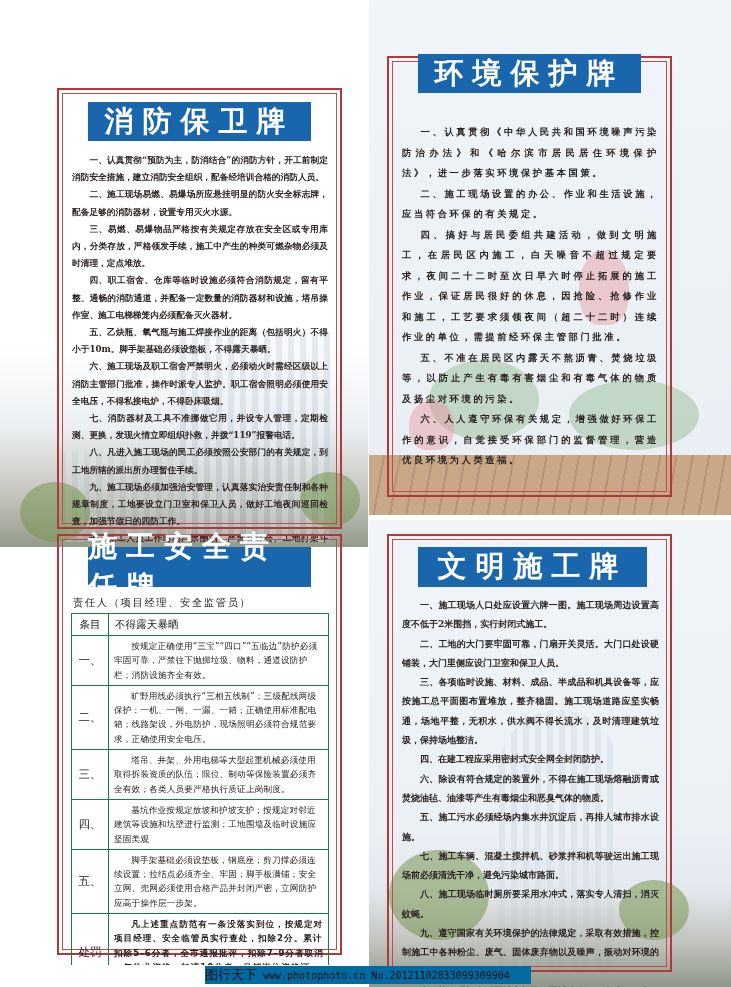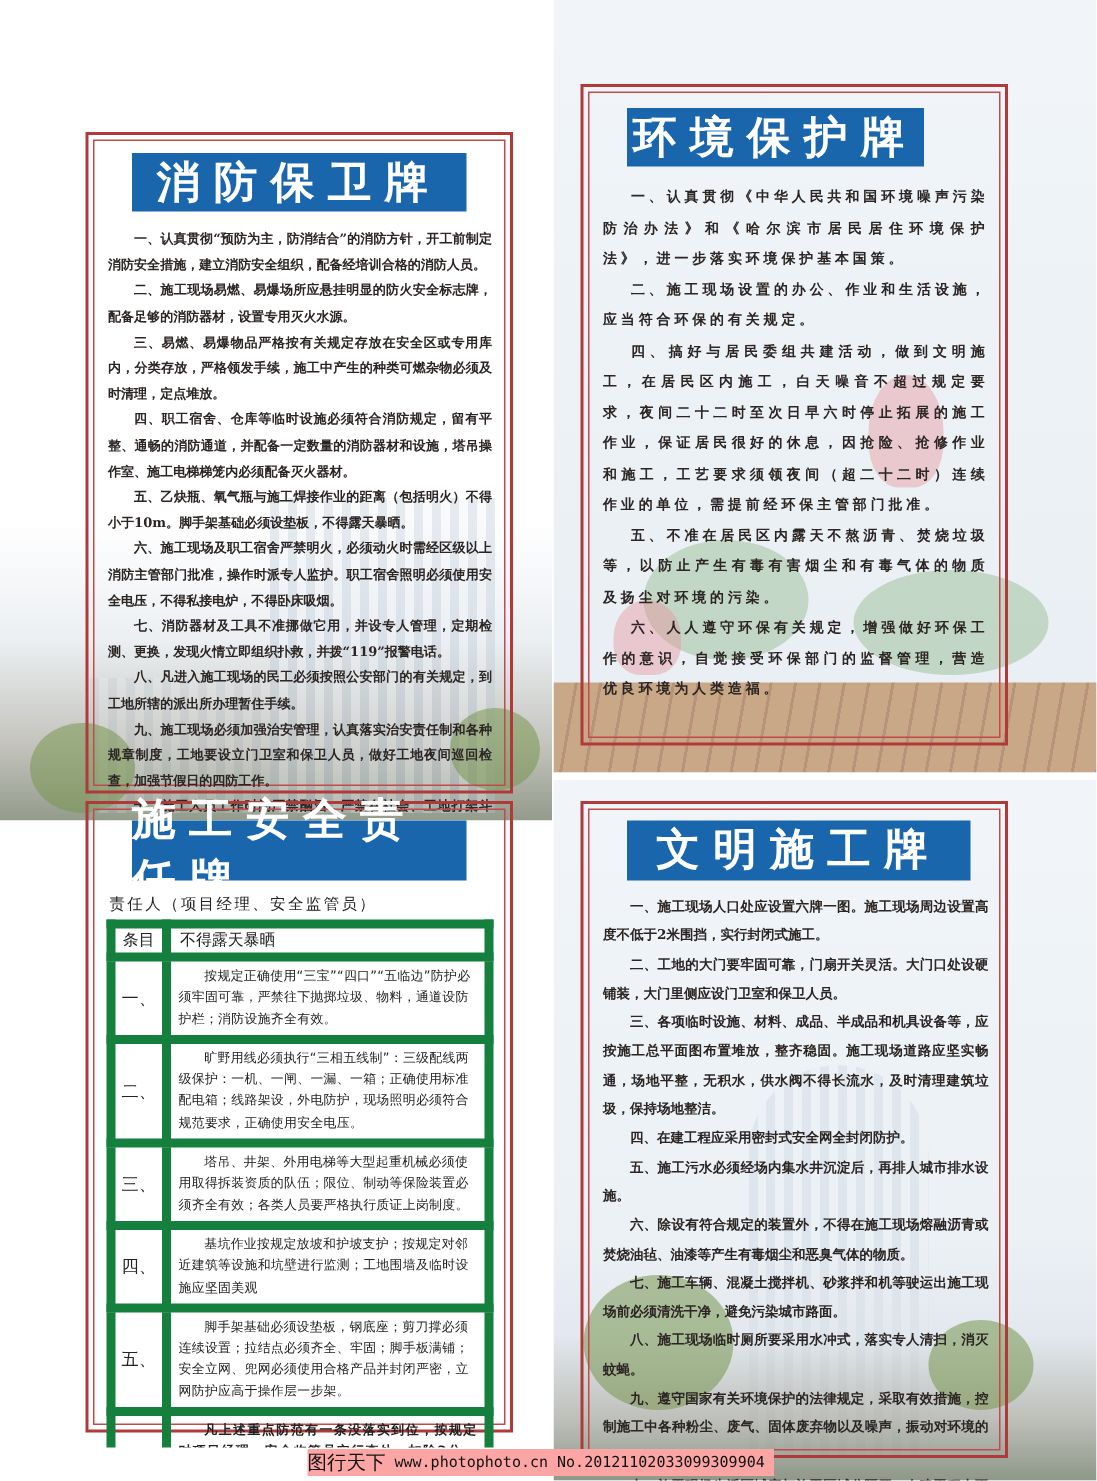--- a/index.html
+++ b/index.html
@@ -41,31 +41,31 @@
   .lotus { position: absolute; border-radius: 50% 50% 40% 40%; background: rgba(231,150,160,0.45); }
   .leaf { position: absolute; border-radius: 50%; background: rgba(120,170,110,0.35); }
   .sky-right { position: absolute; background: linear-gradient(180deg, #f1f5f9 0%, #e8eef3 100%); }
 
   
   .resp-label { position: absolute; font-size: 10.3px; letter-spacing: 1.6px; color: #222; font-family: "DejaVu Sans", sans-serif; }
   table.measures {
     position: absolute; border-collapse: collapse; border: 1.5px solid #333;
     font-family: "DejaVu Sans", sans-serif; color: #222;
   }
-  table.measures th, table.measures td { border: 6px solid #15803d; vertical-align: middle; }
+  table.measures th, table.measures td { border: 1px solid #15803d; vertical-align: middle; }
   table.measures th { font-size: 10.6px; font-weight: normal; height: 22px; text-align: left; padding-left: 6px; }
   table.measures th.c1 { text-align: center; padding-left: 0; }
   table.measures td.num { width: 37px; text-align: center; font-size: 11.5px; }
   table.measures td.txt { font-size: 8.6px; line-height: 14.3px; padding: 3px 4px 3px 5px; text-indent: 2em; letter-spacing: 0.2px; }
   table.measures td.txt.penalty { font-weight: bold; letter-spacing: 1px; }
 
   .watermark {
     position: absolute; left: 205px; top: 966px; height: 18px;
     font-family: "DejaVu Sans Mono", monospace; font-size: 10px; color: #111;
-    display: flex; align-items: center; gap: 6px; background: #fca5a5; padding-right: 6px;
+    display: flex; align-items: center; gap: 6px; background: #0369a1; padding-right: 21px;
   }
   .watermark .brand { font-family: "DejaVu Sans", sans-serif; font-size: 13px; }
 </style>
 </head>
 <body>
 
 <div class="panel" style="left:0;top:0;width:368px;height:515px;margin-top:32px;">
   <div class="bg-city" style="height:200px;"></div>
   <div class="bg-building" style="left:180px;top:300px;width:150px;height:210px;"></div>
   <div class="bg-building" style="left:60px;top:420px;width:120px;height:90px;opacity:0.6;"></div>
@@ -95,21 +95,21 @@
   <div class="sky-right" style="left:0;top:0;width:362px;height:515px;"></div>
   <div class="leaf" style="left:60px;top:360px;width:110px;height:80px;"></div>
   <div class="leaf" style="left:200px;top:380px;width:130px;height:70px;"></div>
   <div class="lotus" style="left:210px;top:250px;width:50px;height:75px;"></div>
   <div class="lotus" style="left:40px;top:400px;width:45px;height:50px;"></div>
   <div class="deck"></div>
 
   <div class="frame-outer" style="left:18px;top:56px;width:285px;height:441px;"></div>
   <div class="frame-inner" style="left:23px;top:61px;width:275px;height:431px;"></div>
 
-  <div class="title-bar" style="left:49px;top:72px;width:198px;height:39px;">环境保护牌</div>
+  <div class="title-bar" style="left:49px;top:54px;width:223px;height:39px;">环境保护牌</div>
 
   <div class="content" style="left:33px;top:122px;width:257px;">
     <p class="para wide">一、认真贯彻《中华人民共和国环境噪声污染防治办法》和《哈尔滨市居民居住环境保护法》，进一步落实环境保护基本国策。</p>
     <p class="para wide">二、施工现场设置的办公、作业和生活设施，应当符合环保的有关规定。</p>
     <p class="para wide">四、搞好与居民委组共建活动，做到文明施工，在居民区内施工，白天噪音不超过规定要求，夜间二十二时至次日早六时停止拓展的施工作业，保证居民很好的休息，因抢险、抢修作业和施工，工艺要求须领夜间（超二十二时）连续作业的单位，需提前经环保主管部门批准。</p>
     <p class="para wide">五、不准在居民区内露天不熬沥青、焚烧垃圾等，以防止产生有毒有害烟尘和有毒气体的物质及扬尘对环境的污染。</p>
     <p class="para wide">六、人人遵守环保有关规定，增强做好环保工作的意识，自觉接受环保部门的监督管理，营造优良环境为人类造福。</p>
   </div>
 </div>
 
@@ -167,22 +167,22 @@
   <div class="frame-outer" style="left:18px;top:14px;width:285px;height:438px;"></div>
   <div class="frame-inner" style="left:23px;top:19px;width:275px;height:428px;"></div>
 
   <div class="title-bar" style="left:49px;top:27px;width:229px;height:40px;">文明施工牌</div>
 
   <div class="content" style="left:33px;top:76px;width:257px;">
     <p class="para mid">一、施工现场人口处应设置六牌一图。施工现场周边设置高度不低于2米围挡，实行封闭式施工。</p>
     <p class="para mid">二、工地的大门要牢固可靠，门扇开关灵活。大门口处设硬铺装，大门里侧应设门卫室和保卫人员。</p>
     <p class="para mid">三、各项临时设施、材料、成品、半成品和机具设备等，应按施工总平面图布置堆放，整齐稳固。施工现场道路应坚实畅通，场地平整，无积水，供水阀不得长流水，及时清理建筑垃圾，保持场地整洁。</p>
     <p class="para mid">四、在建工程应采用密封式安全网全封闭防护。</p>
+    <p class="para mid">六、除设有符合规定的装置外，不得在施工现场熔融沥青或焚烧油毡、油漆等产生有毒烟尘和恶臭气体的物质。</p>
     <p class="para mid">五、施工污水必须经场内集水井沉淀后，再排人城市排水设施。</p>
-    <p class="para mid">六、除设有符合规定的装置外，不得在施工现场熔融沥青或焚烧油毡、油漆等产生有毒烟尘和恶臭气体的物质。</p>
     <p class="para mid">七、施工车辆、混凝土搅拌机、砂浆拌和机等驶运出施工现场前必须清洗干净，避免污染城市路面。</p>
     <p class="para mid">八、施工现场临时厕所要采用水冲式，落实专人清扫，消灭蚊蝇。</p>
     <p class="para mid">九、遵守国家有关环境保护的法律规定，采取有效措施，控制施工中各种粉尘、废气、固体废弃物以及噪声，振动对环境的污染和危害。</p>
     <p class="para mid">十、施工现场生活区域应与施工区域分隔开，在建工程内不得安排住人，宿舍、食堂、淋浴室、卫生室等临时建筑要按规范要求搭建，符合通风、采光、卫生和防火等规定。</p>
   </div>
 </div>
 
 <div class="watermark">
   <span class="brand">图行天下</span>
   <span>www.photophoto.cn</span>

